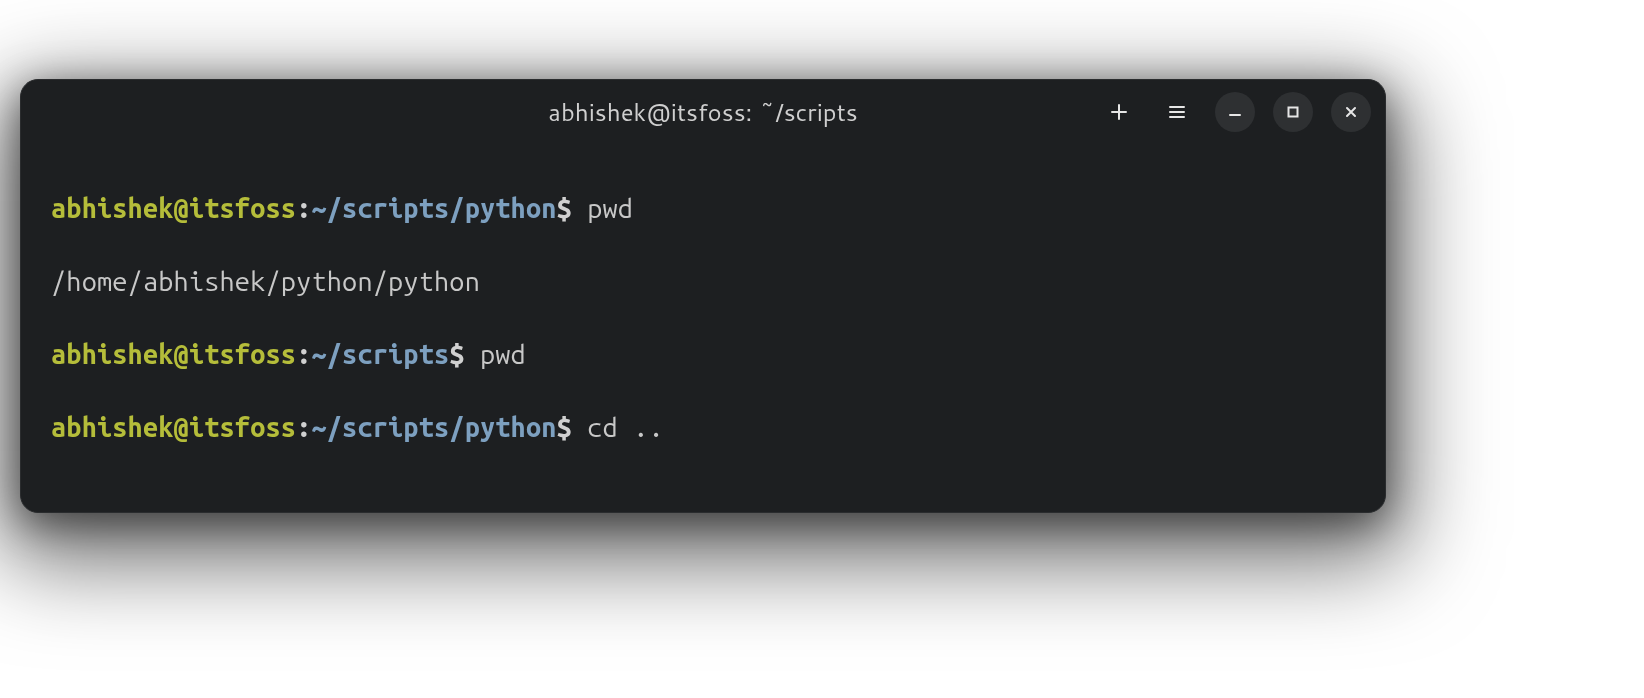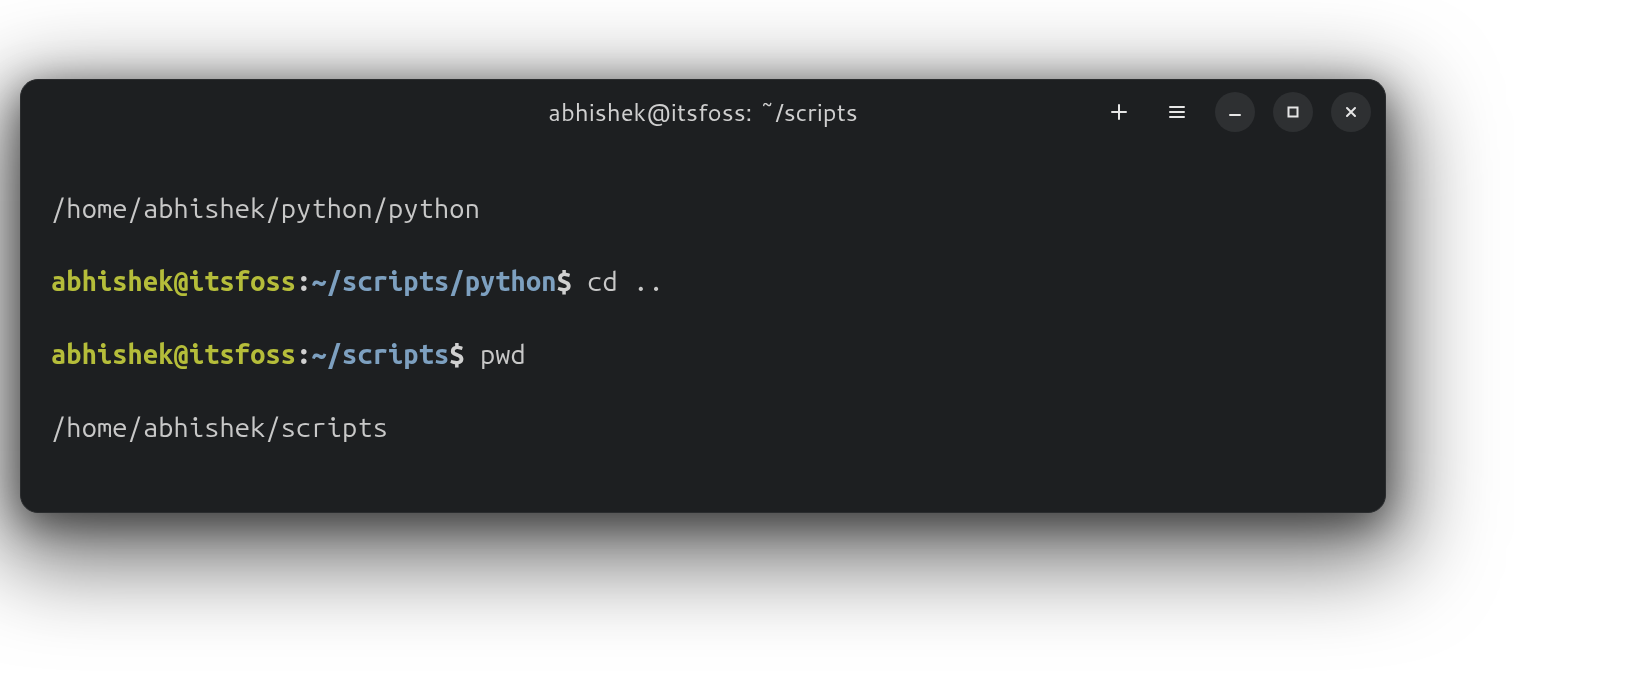--- a/index.html
+++ b/index.html
@@ -131,20 +131,20 @@
         <div class="tb-btn circle">
           <span>
             <svg width="16" height="16" viewBox="0 0 16 16">
                 <path d="M4 4l8 8M12 4l-8 8" stroke="#e6e6e6" stroke-width="2" stroke-linecap="round" fill="none"></path>
               </svg>
           </span>
         </div>
       </div>
     </div>
     <div class="terminal-body">
+<span class="line"><span class="u">abhishek@itsfoss</span><span class="c">:</span><span class="p">~/scripts/python</span><span class="d">$ </span><span class="cmd">pwd</span></span>
 <span class="line out">/home/abhishek/python/python</span>
+<span class="line"><span class="u">abhishek@itsfoss</span><span class="c">:</span><span class="p">~/scripts</span><span class="d">$ </span><span class="cmd">pwd</span></span>
 <span class="line"><span class="u">abhishek@itsfoss</span><span class="c">:</span><span class="p">~/scripts/python</span><span class="d">$ </span><span class="cmd">cd ..</span></span>
-<span class="line"><span class="u">abhishek@itsfoss</span><span class="c">:</span><span class="p">~/scripts</span><span class="d">$ </span><span class="cmd">pwd</span></span>
-<span class="line out">/home/abhishek/scripts</span>
 
     </div>
   </div>
 </div>
 
 </body></html>

